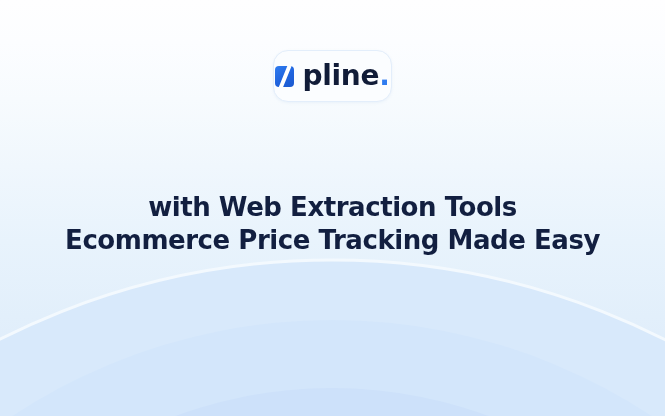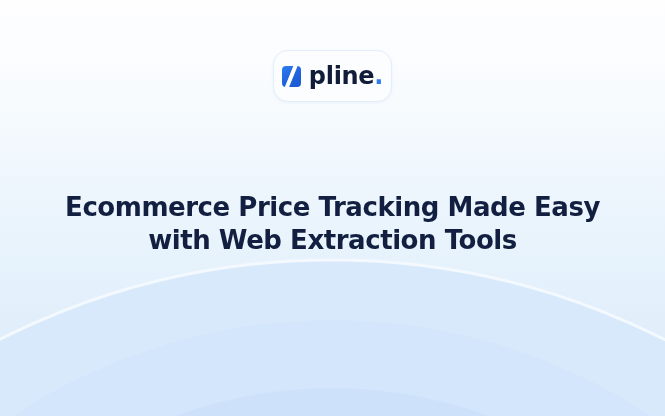--- a/index.html
+++ b/index.html
@@ -73,21 +73,21 @@
     top: -5px;
     width: 4px;
     height: 32px;
     margin-left: -2px;
     background: #ffffff;
     transform: rotate(22deg);
     border-radius: 1px;
   }
   .logo-word {
     font-family: "DejaVu Sans", "Liberation Sans", sans-serif;
-    font-size: 24px;
+    font-size: 28px;
     font-weight: 700;
     letter-spacing: -0.3px;
     color: #111c38;
     line-height: 1;
     white-space: nowrap;
   }
   .logo-word .dot {
     color: #2f7cf0;
   }
 
@@ -122,17 +122,17 @@
   </svg>
 
   <div class="logo-pill">
     <span class="logo-mark">
       <span class="slash"></span>
     </span>
     <span class="logo-word"><span>pline</span><span class="dot">.</span></span>
   </div>
 
   <h1 class="headline">
+    <span class="line">with Web Extraction Tools</span>
     <span class="line">Ecommerce Price Tracking Made Easy</span>
-    <span class="line">with Web Extraction Tools</span>
   </h1>
 
 </div>
 
 </body></html>

